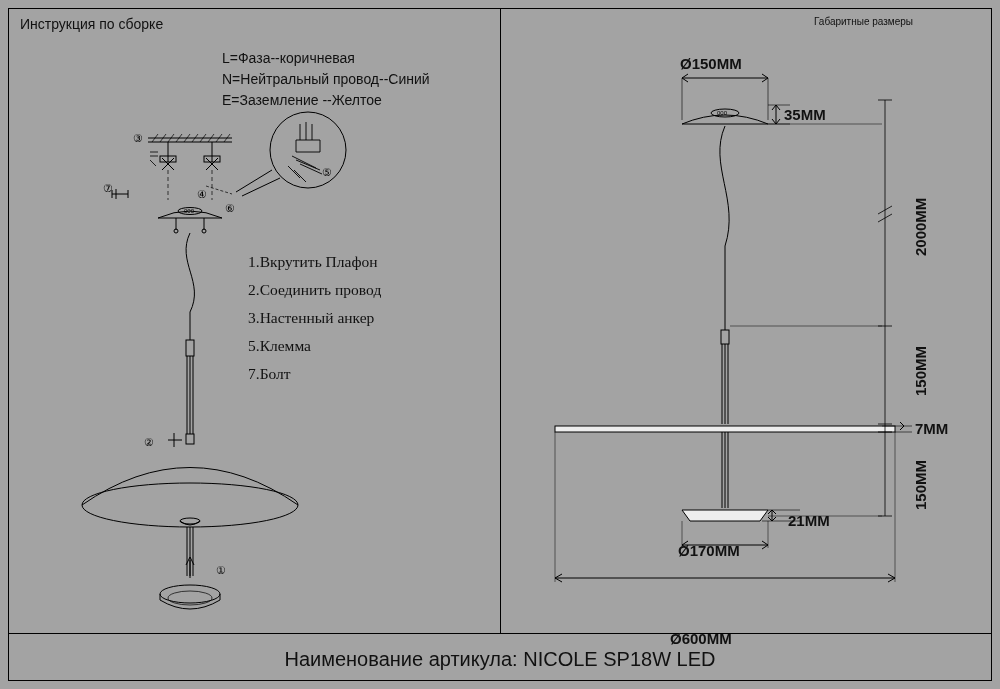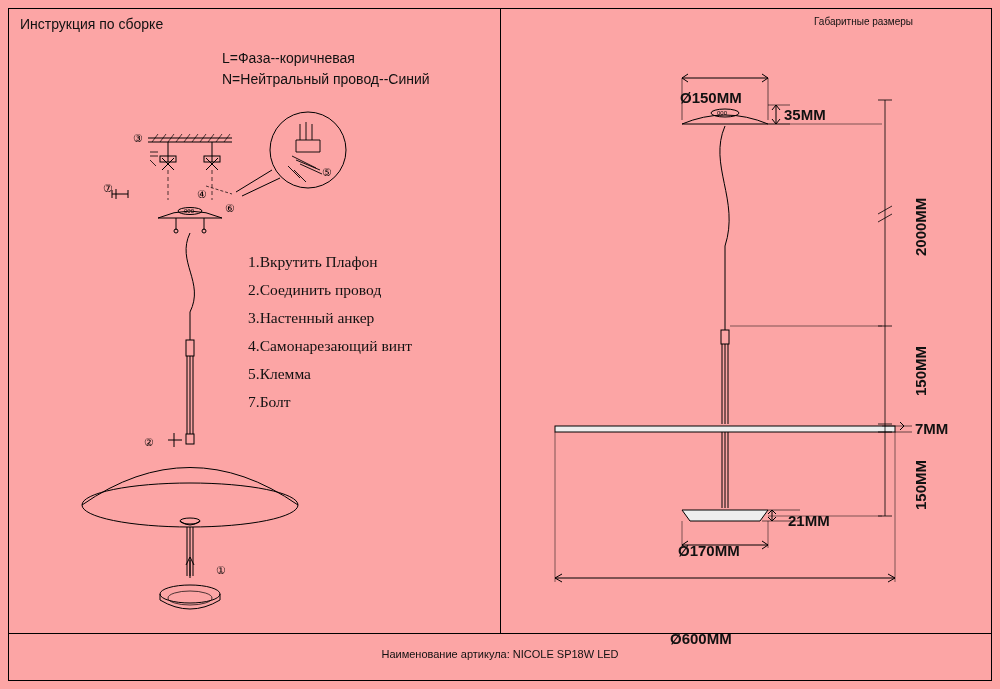--- a/index.html
+++ b/index.html
@@ -8,21 +8,21 @@
     background: #ffffff;
   }
   body {
     font-family: "Liberation Sans", sans-serif;
     color: #111111;
   }
   #page {
     position: relative;
     width: 1000px;
     height: 689px;
-    background: #fca5a5;
+    background: #a3a3a3;
     overflow: hidden;
   }
   .frame {
     position: absolute;
     left: 8px;
     top: 8px;
     width: 984px;
     height: 673px;
     border: 1px solid #000;
     box-sizing: border-box;
@@ -54,21 +54,21 @@
     left: 814px;
     top: 16px;
     font-size: 10px;
   }
   .footer {
     position: absolute;
     left: 0;
     top: 648px;
     width: 1000px;
     text-align: center;
-    font-size: 11px;
+    font-size: 20px;
   }
   .wire-legend {
     position: absolute;
     left: 222px;
     top: 48px;
     font-size: 14px;
     line-height: 21px;
   }
   .steps {
     position: absolute;
@@ -102,27 +102,27 @@
   <div class="frame"></div>
   <div class="divider"></div>
   <div class="hdivider"></div>
 
   <div class="title-left">Инструкция по сборке</div>
   <div class="title-right">Габаритные размеры</div>
 
   <div class="wire-legend">
     <div>L=Фаза--коричневая</div>
     <div>N=Нейтральный провод--Синий</div>
+    <div>E=Заземление --Желтое</div>
   </div>
 
   <div class="steps">
     <div>1.Вкрутить Плафон</div>
     <div>2.Соединить провод</div>
     <div>3.Настенный анкер</div>
-    <div>4.Самонарезающий винт</div>
     <div>5.Клемма</div>
     <div>7.Болт</div>
   </div>
 
   <svg width="500" height="680" viewBox="0 0 500 680" style="position:absolute;left:0;top:0;">
     <g fill="none" stroke="#000" stroke-width="1">
 
       <g>
         <line x1="148" y1="138" x2="232" y2="138"></line>
         <line x1="148" y1="142" x2="232" y2="142"></line>
@@ -343,21 +343,21 @@
       <g>
         <line x1="55" y1="578" x2="395" y2="578"></line>
         <path d="M62 574 L55 578 L62 582"></path>
         <path d="M388 574 L395 578 L388 582"></path>
         <line x1="55" y1="432" x2="55" y2="582" stroke-width="0.5"></line>
         <line x1="395" y1="432" x2="395" y2="582" stroke-width="0.5"></line>
       </g>
     </g>
   </svg>
 
-  <div class="dimlabel" style="left:680px; top:55px;margin-top:34px;">Ø150MM</div>
+  <div class="dimlabel" style="left:680px; top:55px;">Ø150MM</div>
   <div class="dimlabel" style="left:784px; top:106px;">35MM</div>
   <div class="dimlabel vert" style="left:912px; top:256px;">2000MM</div>
   <div class="dimlabel vert" style="left:912px; top:396px;">150MM</div>
   <div class="dimlabel" style="left:915px; top:420px;">7MM</div>
   <div class="dimlabel vert" style="left:912px; top:510px;">150MM</div>
   <div class="dimlabel" style="left:788px; top:512px;">21MM</div>
   <div class="dimlabel" style="left:678px; top:542px;">Ø170MM</div>
   <div class="dimlabel" style="left:670px; top:582px;margin-top:48px;">Ø600MM</div>
 
   <div class="footer">Наименование артикула: NICOLE SP18W LED</div>

